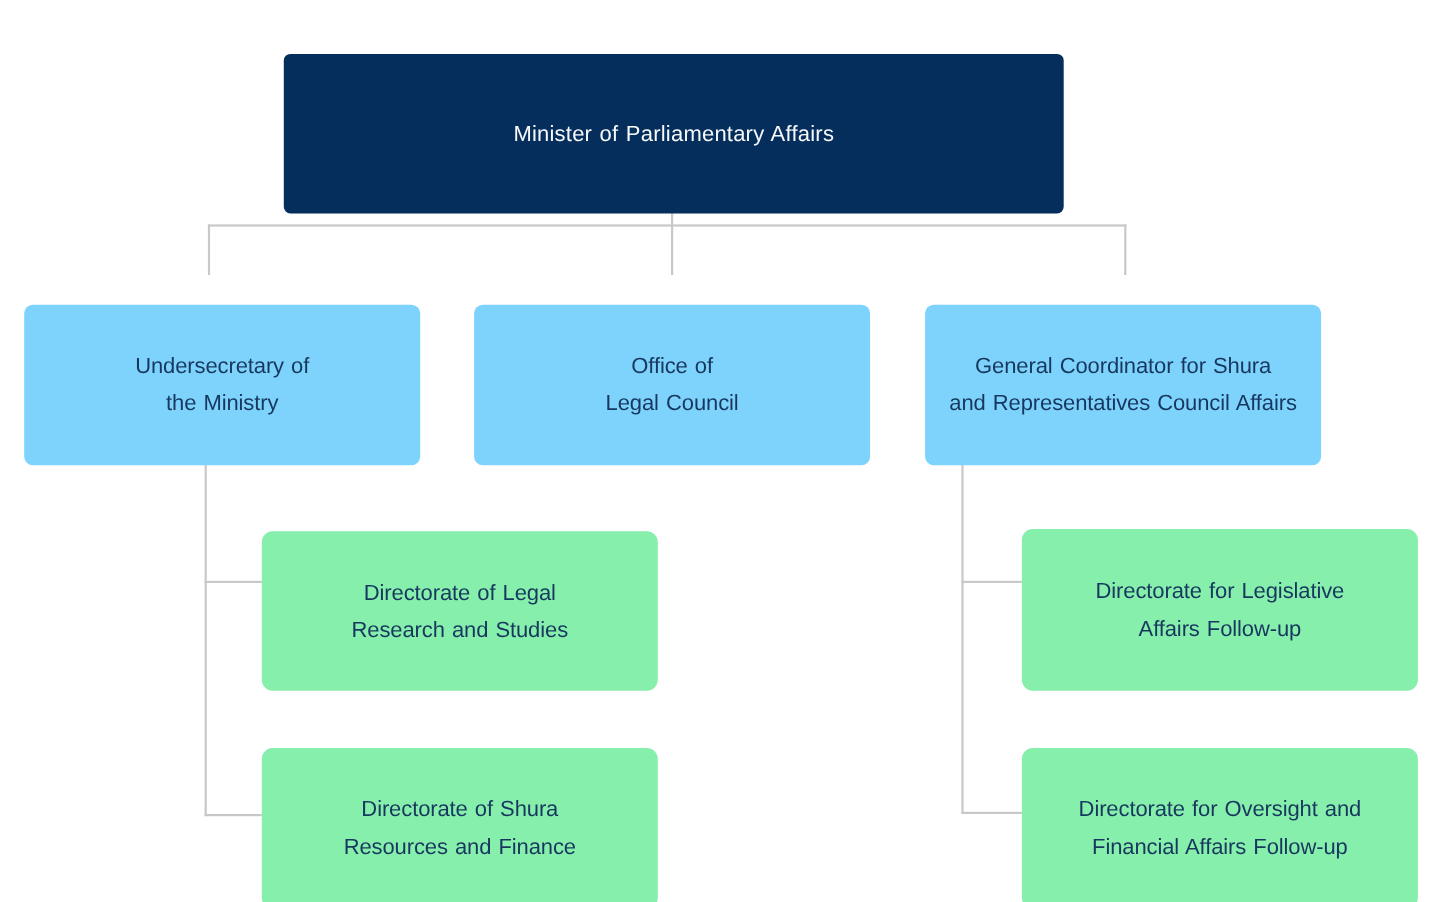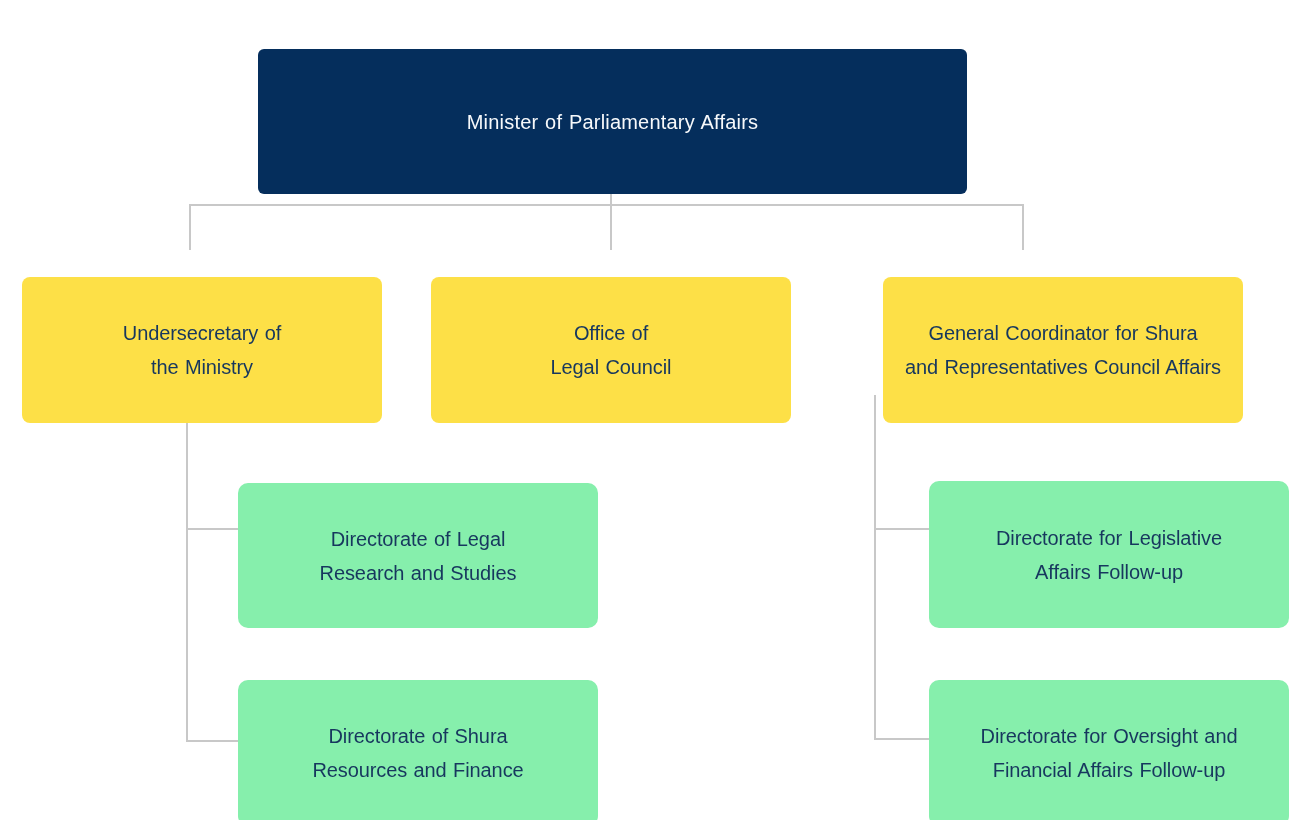--- a/index.html
+++ b/index.html
@@ -36,21 +36,21 @@
     margin-top: 28px;
   }
   .node .node-line { white-space: nowrap; }
   .node-root {
     background: #052e5c;
     color: #f7f9fb;
     border-radius: 6px;
     letter-spacing: 0.2px;
   }
   .node-lvl2 {
-    background: #fde047;
+    background: #7dd3fc;
     border-radius: 8px;
   }
   .node-lvl3 {
     background: #86efac;
     border-radius: 10px;
   }
 </style>
 </head>
 <body>
 
@@ -76,21 +76,21 @@
   <div class="node node-lvl2" style="left:22px; top:249px; width:360px; height:146px;">
     <div class="node-line">Undersecretary of</div>
     <div class="node-line">the Ministry</div>
   </div>
 
   <div class="node node-lvl2" style="left:431px; top:249px; width:360px; height:146px;align-items:center;">
     <div class="node-line">Office of</div>
     <div class="node-line">Legal Council</div>
   </div>
 
-  <div class="node node-lvl2" style="left:883px; top:249px; width:360px; height:146px;">
+  <div class="node node-lvl2" style="left:841px; top:249px; width:360px; height:146px;">
     <div class="node-line">General Coordinator for Shura</div>
     <div class="node-line">and Representatives Council Affairs</div>
   </div>
 
   <div class="node node-lvl3" style="left:238px; top:455px; width:360px; height:145px;">
     <div class="node-line">Directorate of Legal</div>
     <div class="node-line">Research and Studies</div>
   </div>
 
   <div class="node node-lvl3" style="left:238px; top:652px; width:360px; height:146px;">

